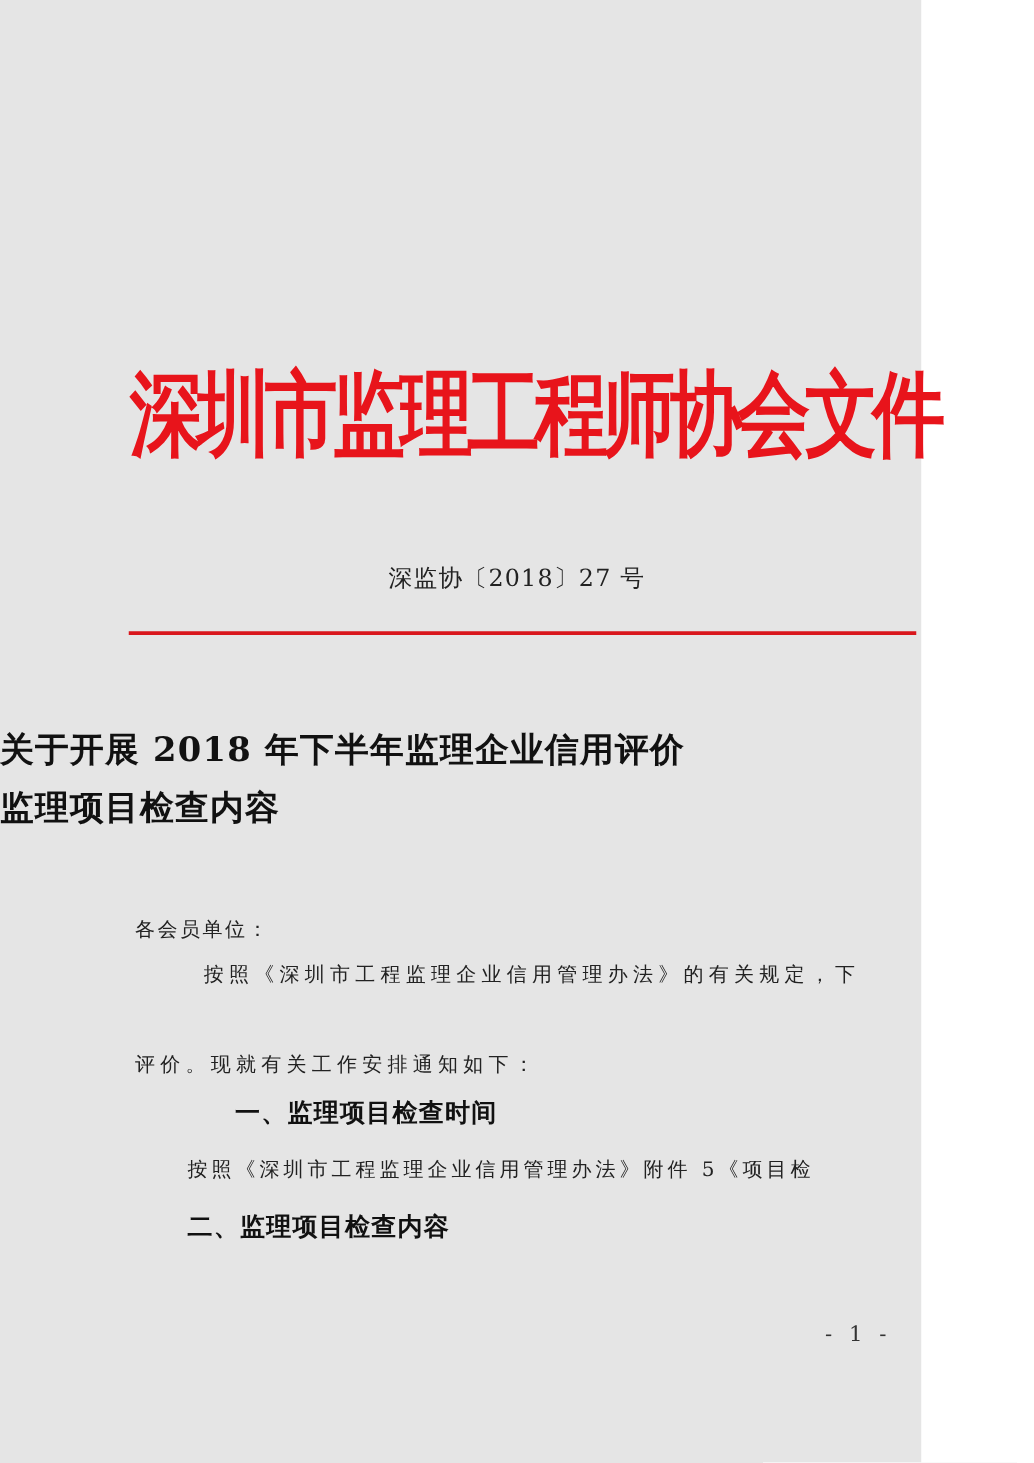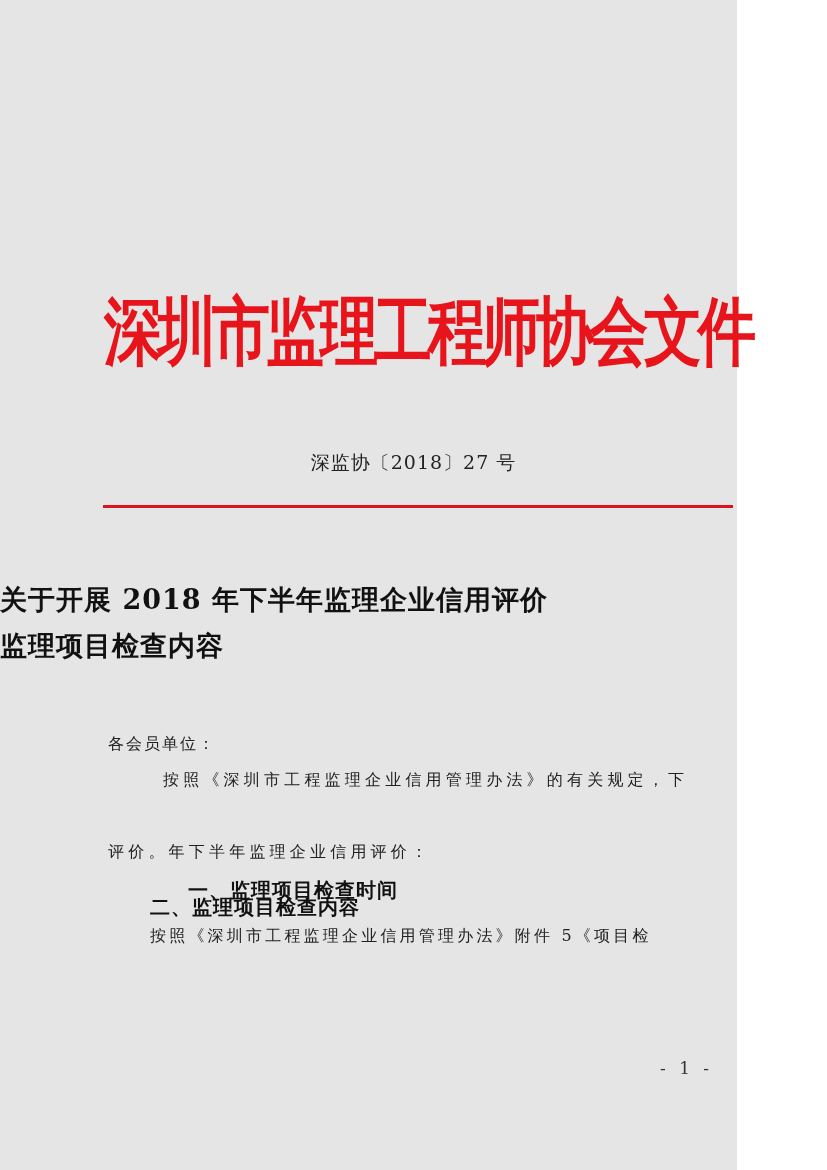--- a/index.html
+++ b/index.html
@@ -106,22 +106,22 @@
   <div class="doc-number">深监协〔2018〕27 号</div>
 
   <div class="red-rule"></div>
 
   <div class="title l1">关于开展 2018 年下半年监理企业信用评价</div>
   <div class="title l2">监理项目检查内容</div>
 
   <div class="body-text" style="top:734px; letter-spacing:2px;">各会员单位：</div>
 
   <div class="body-text" style="top:770px; left:163px;">按照《深圳市工程监理企业信用管理办法》的有关规定，下</div>
-  <div class="body-text" style="top:842px;">评价。年下半年监理企业信用评价：</div>
+  <div class="body-text" style="top:842px;">评价。现就有关工作安排通知如下：</div>
 
   <div class="heading" style="top:877px;margin-left:38px;">一、监理项目检查时间</div>
 
-  <div class="heading" style="top:894px;">二、监理项目检查内容</div>
+  <div class="heading" style="top:968px;">二、监理项目检查内容</div>
   <div class="body-text" style="top:926px; left:150px; letter-spacing:3.2px;">按照《深圳市工程监理企业信用管理办法》附件 5《项目检</div>
 
   <div class="page-number">- 1 -</div>
 
 </div>
 
 </body></html>

